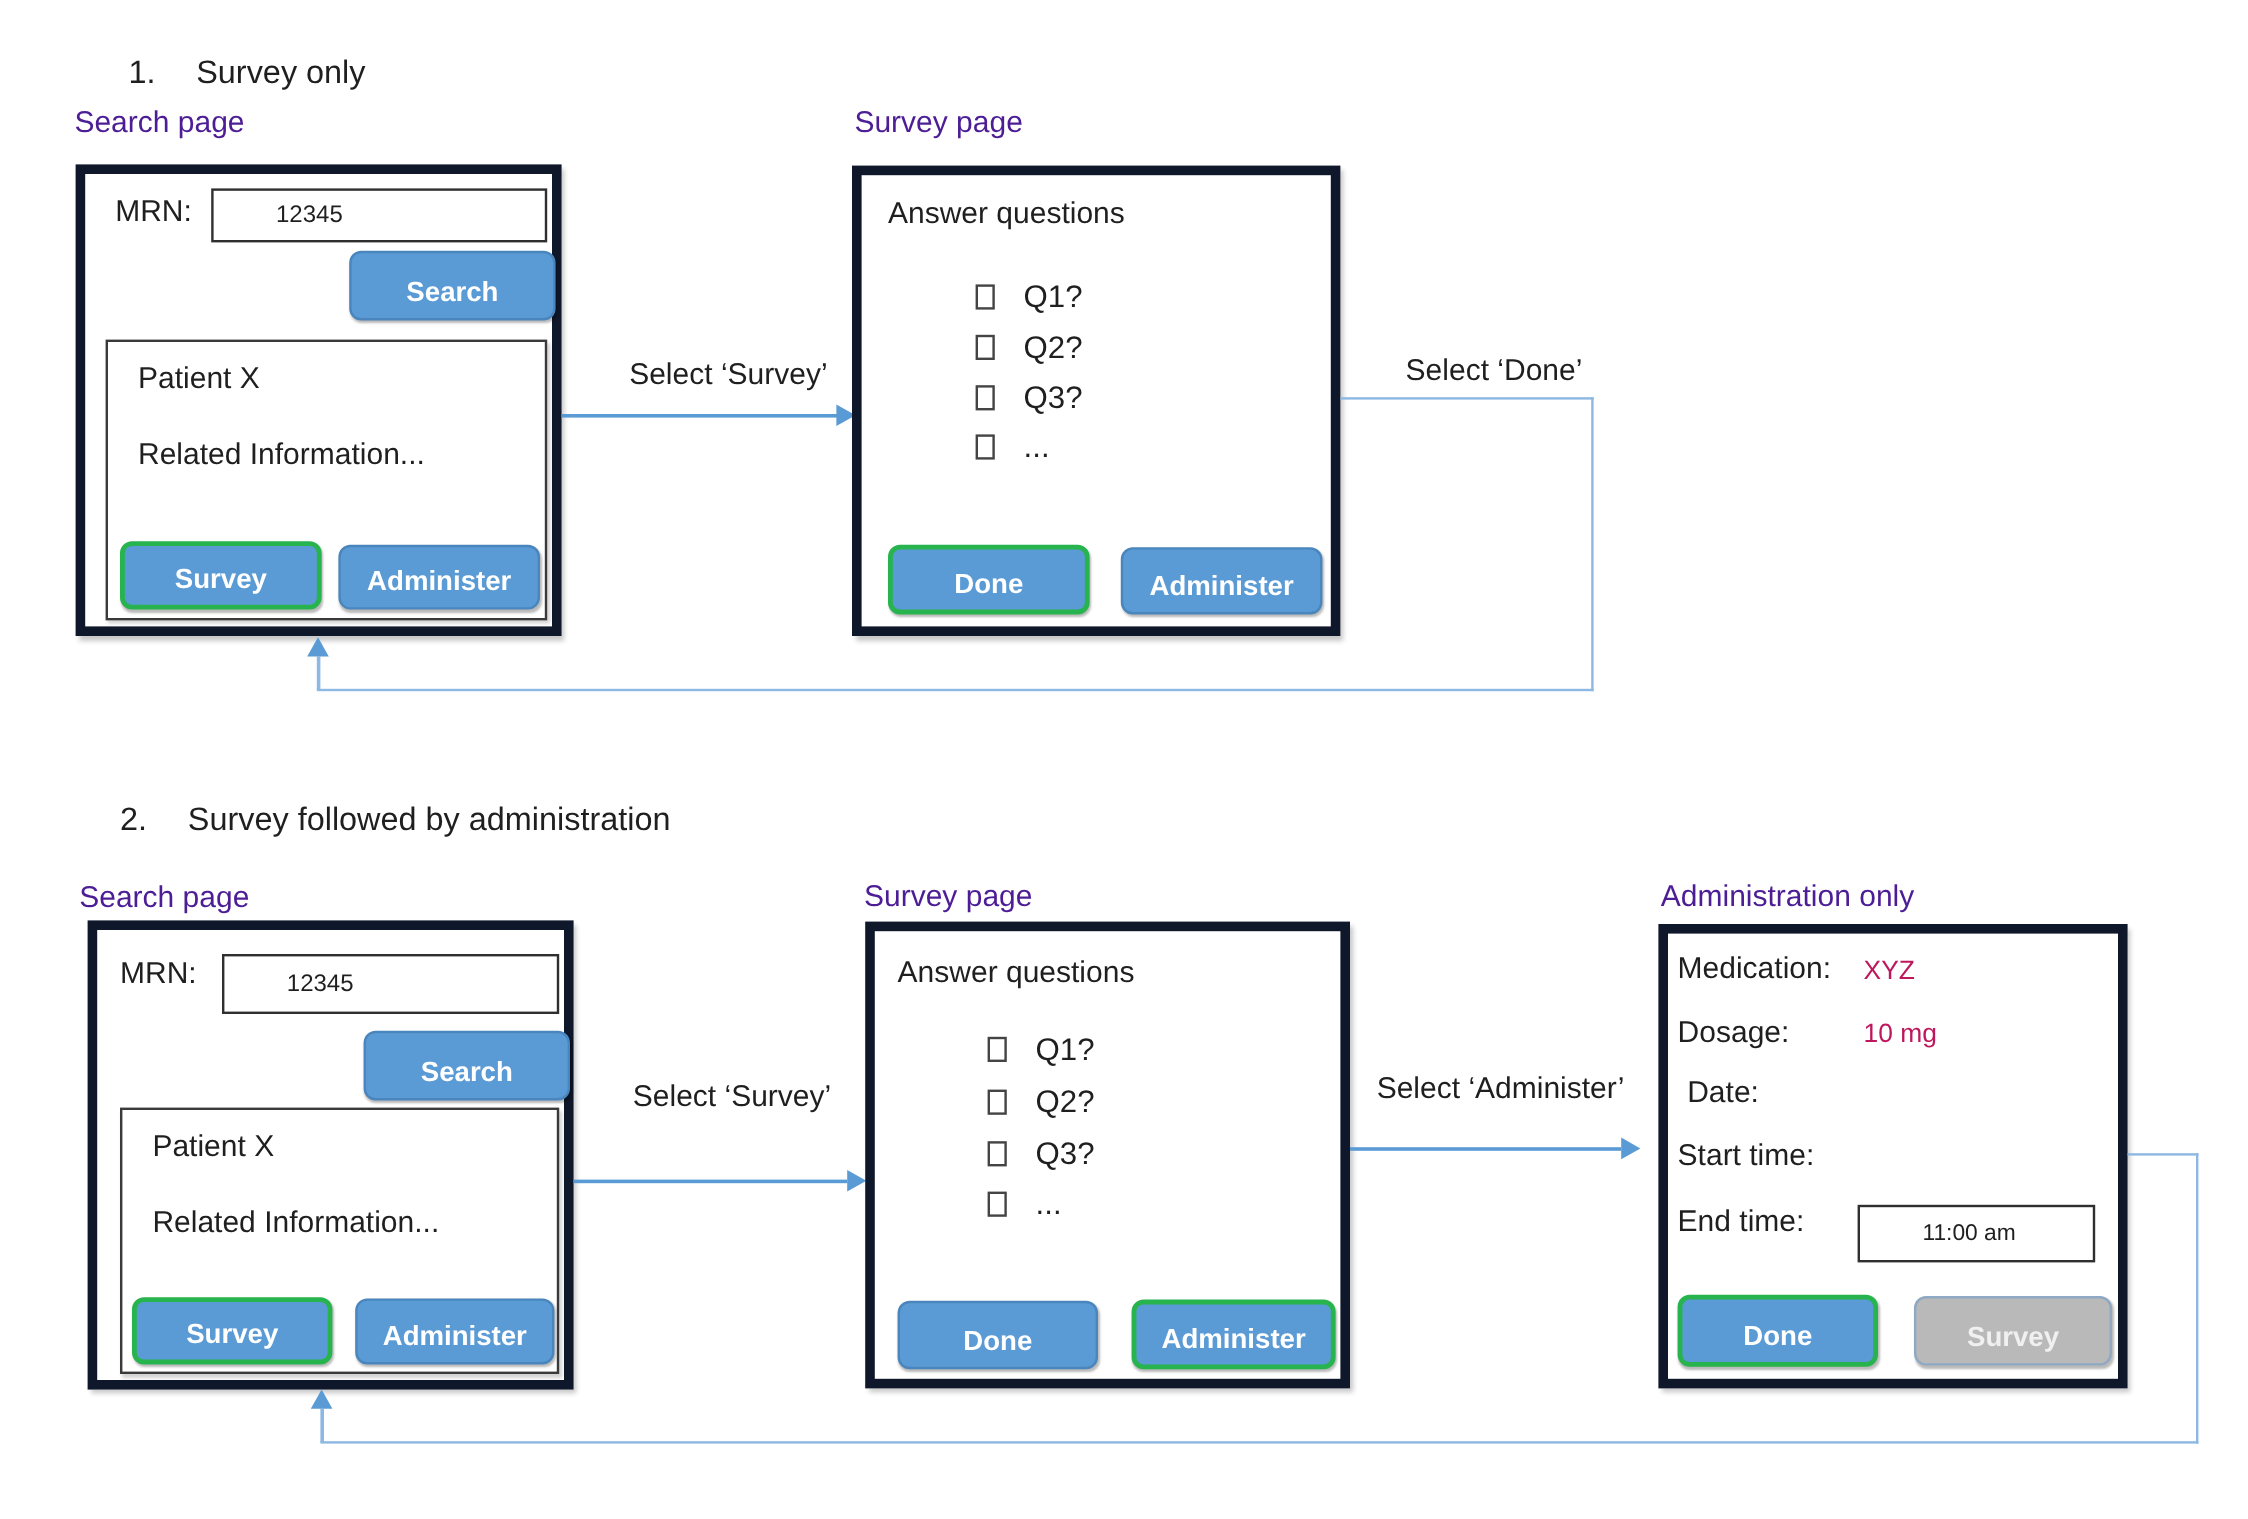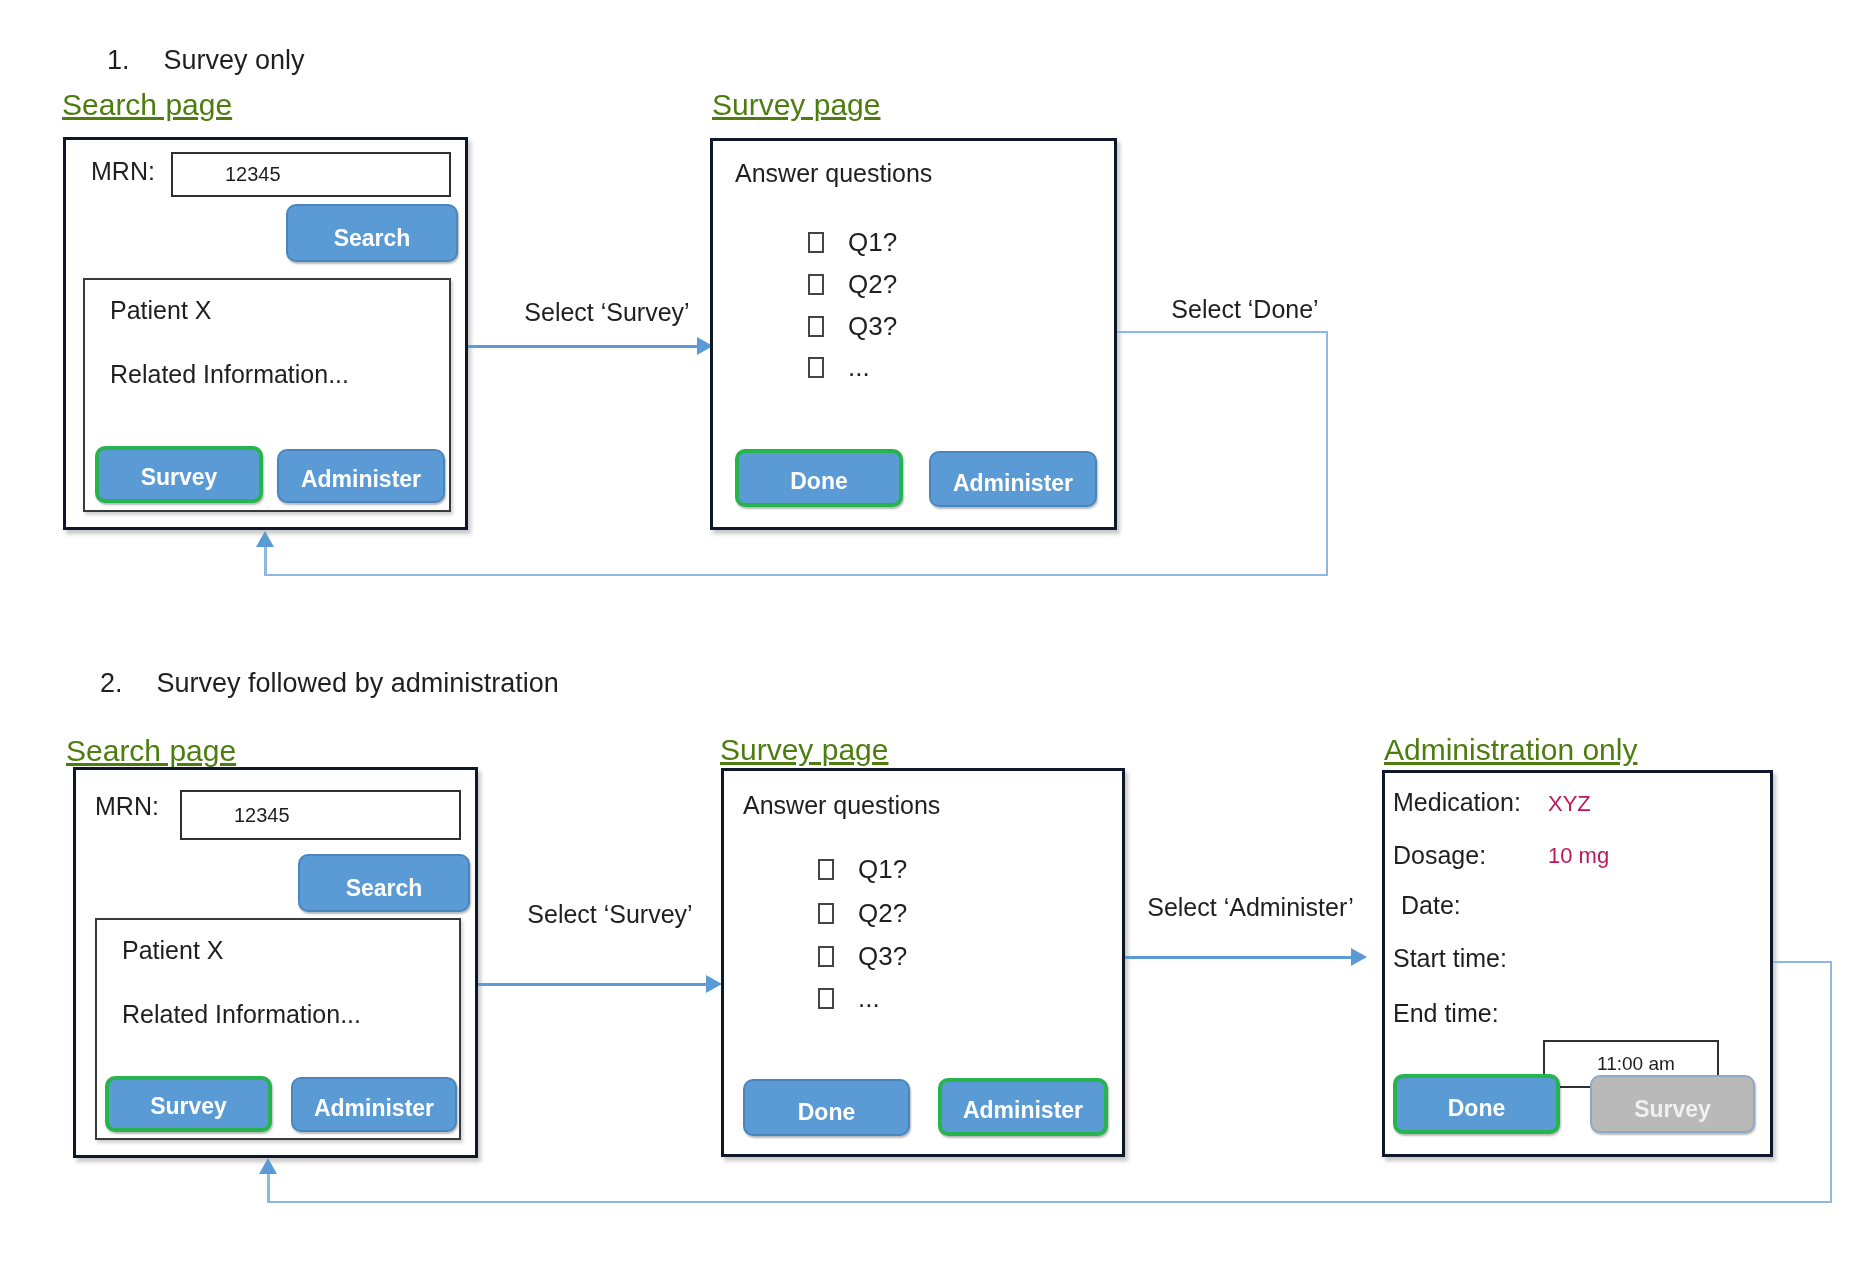--- a/index.html
+++ b/index.html
@@ -1,23 +1,23 @@
 <!DOCTYPE html>
 <html><head>
 <meta charset="utf-8">
 <style>
   html,body { margin:0; padding:0; background:#ffffff; }
   .canvas {
     position:relative; width:1873px; height:1266px; background:#ffffff;
     font-family:"Liberation Sans", sans-serif; color:#262626; overflow:hidden;
   }
   .section-heading { position:absolute; display:flex; gap:34px; font-size:27px; color:#1f1f1f; }
-  .page-label { position:absolute; font-size:30px; color:#4d7c0f;text-decoration:underline; }
+  .page-label { position:absolute; font-size:25px; color:#4c1d95; }
   .pagebox {
-    position:absolute; background:#fff; border:3px solid #0f172a;
+    position:absolute; background:#fff; border:8px solid #0f172a;
     box-shadow:3px 4px 4px rgba(0,0,0,0.22); box-sizing:border-box;
   }
   .panel {
     position:absolute; background:#fff; border:2px solid #3a3a3a;
     box-shadow:2px 3px 3px rgba(0,0,0,0.18); box-sizing:border-box;
   }
   .inputbox {
     position:absolute; background:#fff; border:2px solid #2f2f2f; box-sizing:border-box;
     display:flex; align-items:center; padding-left:52px; font-size:20px; color:#1f1f1f;
   }
@@ -185,21 +185,21 @@
   <div class="page-label" style="left:1384px; top:733px;">Administration only</div>
 
   <div class="pagebox" style="left:1382px; top:770px; width:391px; height:387px;">
     <div class="txt" style="left:8px; top:15px;">Medication:</div>
     <div class="val" style="left:163px; top:18px;">XYZ</div>
     <div class="txt" style="left:8px; top:68px;">Dosage:</div>
     <div class="val" style="left:163px; top:70px;">10 mg</div>
     <div class="txt" style="left:16px; top:118px;">Date:</div>
     <div class="txt" style="left:8px; top:171px;">Start time:</div>
     <div class="txt" style="left:8px; top:226px;">End time:</div>
-    <div class="inputbox small" style="left:158px; top:226px; width:176px; height:48px;margin-top:41px;">
+    <div class="inputbox small" style="left:158px; top:226px; width:198px; height:48px;">
       <span>11:00 am</span>
     </div>
     <div class="btn green" style="left:8px; top:301px; width:167px; height:60px;">
       <span>Done</span>
     </div>
     <div class="btn gray" style="left:205px; top:302px; width:165px; height:58px;">
       <span>Survey</span>
     </div>
   </div>
 

